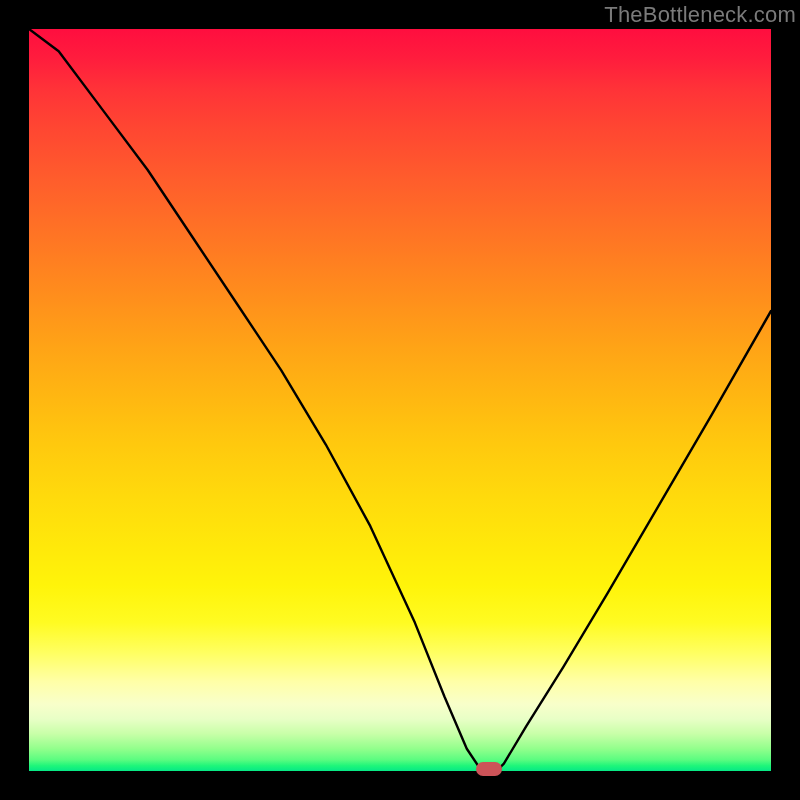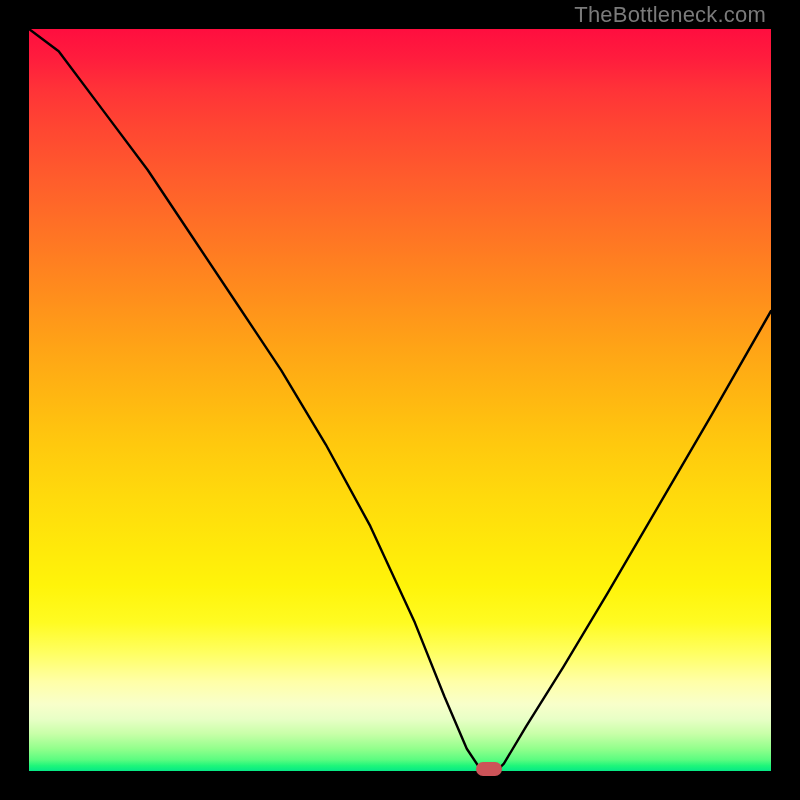--- a/index.html
+++ b/index.html
@@ -14,21 +14,21 @@
   .chart-container {
     position: relative;
     width: 800px;
     height: 800px;
     background: #000000;
   }
   
   .watermark {
     position: absolute;
     top: 2px;
-    right: 34px;
+    right: 4px;
     font-family: Arial, Helvetica, sans-serif;
     font-size: 22px;
     font-weight: 500;
     color: #7a7a7a;
     z-index: 10;
     letter-spacing: 0.2px;
   }
   
   .plot-area {
     position: absolute;

